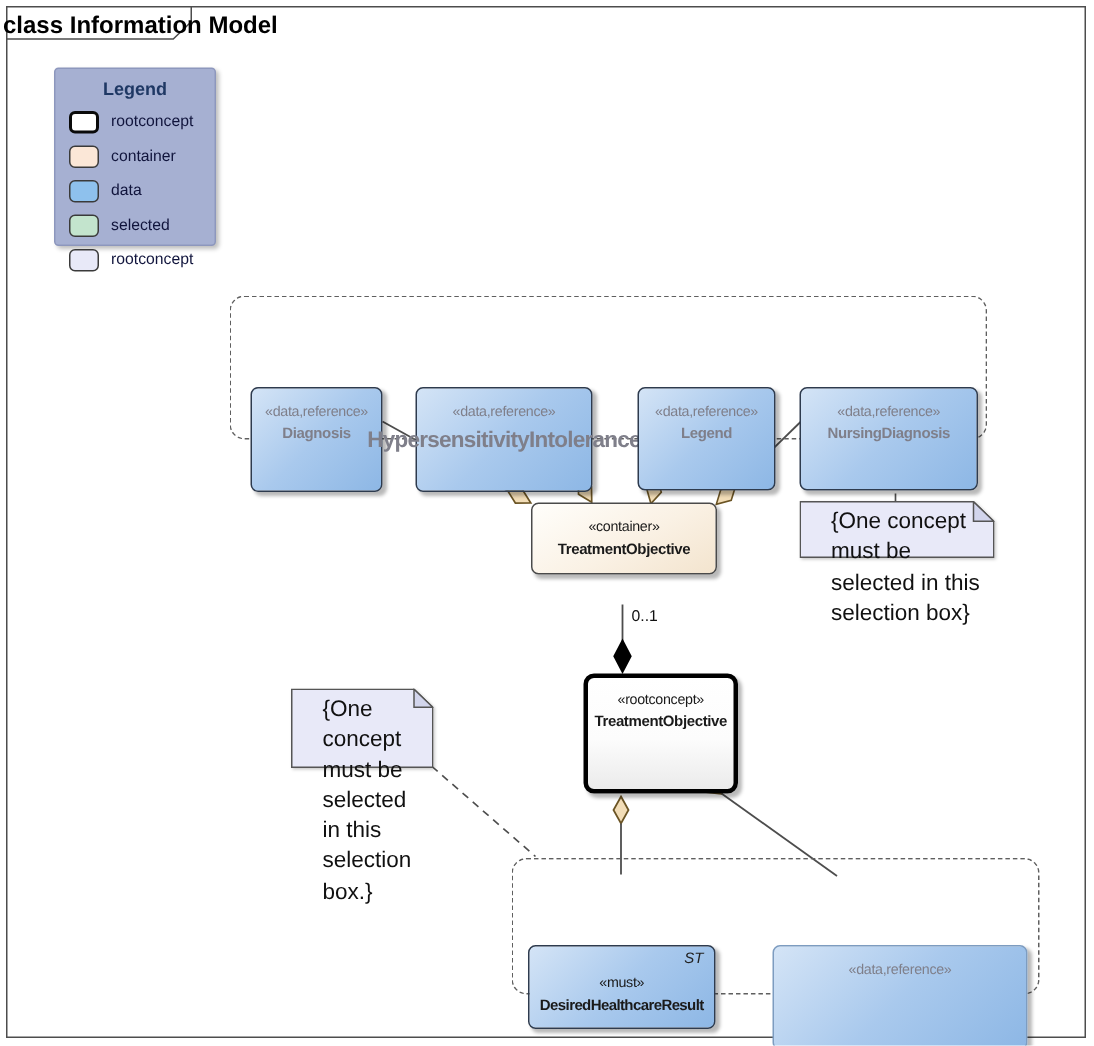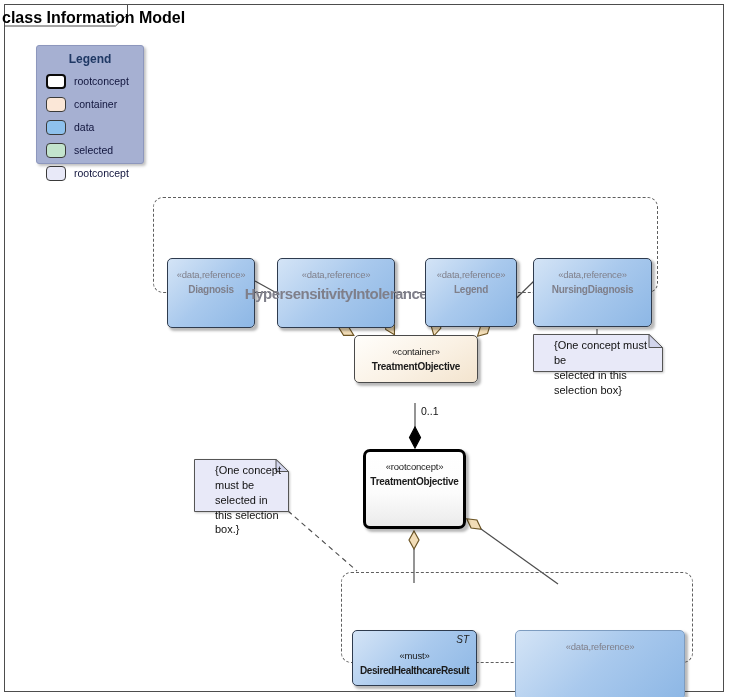--- a/index.html
+++ b/index.html
@@ -50,21 +50,21 @@
     position:absolute; z-index:2;
     border:1px solid #2e3b4e; border-radius:5px;
     display:flex; flex-direction:column; align-items:center; justify-content:flex-start;
     padding-top:10px;
     box-shadow:2.5px 2.5px 2.5px rgba(0,0,0,0.28);
   }
   .fill-data { background:linear-gradient(135deg,#d4e4f6 0%,#a9c9ed 50%,#8db7e5 100%);margin-top:47px; }
   .fill-container { background:linear-gradient(150deg,#fffefb 0%,#faf1e4 55%,#f3e4ce 100%); border-color:#4a4a4a; }
   .fill-root {
     background:linear-gradient(180deg,#ffffff 0%,#fcfcfc 55%,#ebebeb 100%);
-    border:3px solid #000; border-radius:7px;
+    border:3px solid #000; border-radius:7px;margin-left:26px;
   }
   .stereo { font-size:9.5px; color:#1a1a1a; letter-spacing:-0.2px; white-space:nowrap; }
   .cname  { font-size:10px; font-weight:bold; color:#1a1a1a; letter-spacing:-0.25px;
             margin-top:3px; text-align:left; white-space:pre-line; line-height:1.4; }
   .gray-text .stereo, .gray-text .cname { color:#7f7f8a; }
   .light-border { border-color:#7d9cc0; }
 
   #box-diagnosis  { left:167px; top:211px; width:88px;  height:70px; }
   #box-hypersens  { left:277px; top:211px; width:118px; height:70px; }
   #box-symptom    { left:425px; top:211px; width:92px;  height:69px; }
@@ -82,21 +82,21 @@
   
   .mult-label {
     position:absolute; left:421px; top:405px; font-size:10.5px; color:#111;
     z-index:2; white-space:nowrap;
   }
 
   
   .note { position:absolute; z-index:2; }
   .note svg { position:absolute; left:0; top:0; filter:drop-shadow(1.5px 1.5px 1px rgba(0,0,0,0.22)); }
   .note-text {
-    position:relative; font-size:11px; color:#111; padding:4px 5px 3px 21px;
+    position:relative; font-size:15px; color:#111; padding:4px 5px 3px 21px;
     white-space:pre-line; line-height:1.35; z-index:1;
   }
   #note-right { left:533px; top:334px; width:130px; height:38px; }
   #note-left  { left:194px; top:459px; width:95px;  height:53px; }
 </style>
 </head>
 <body>
 
 <div id="canvas">
 

